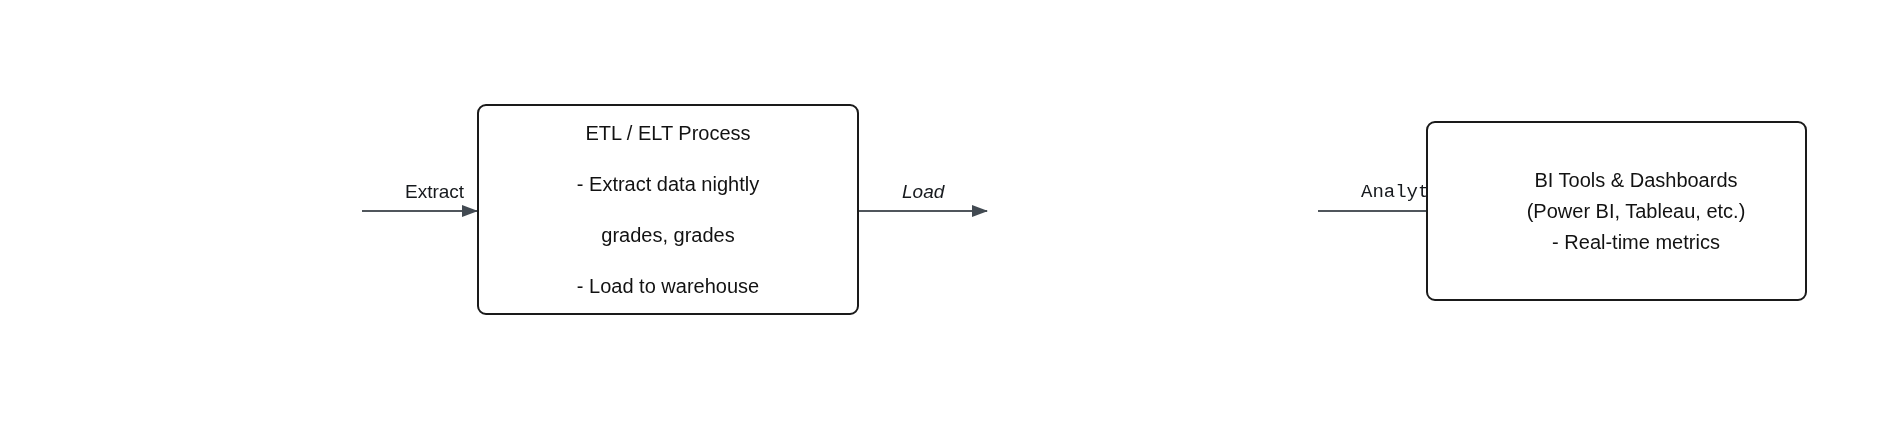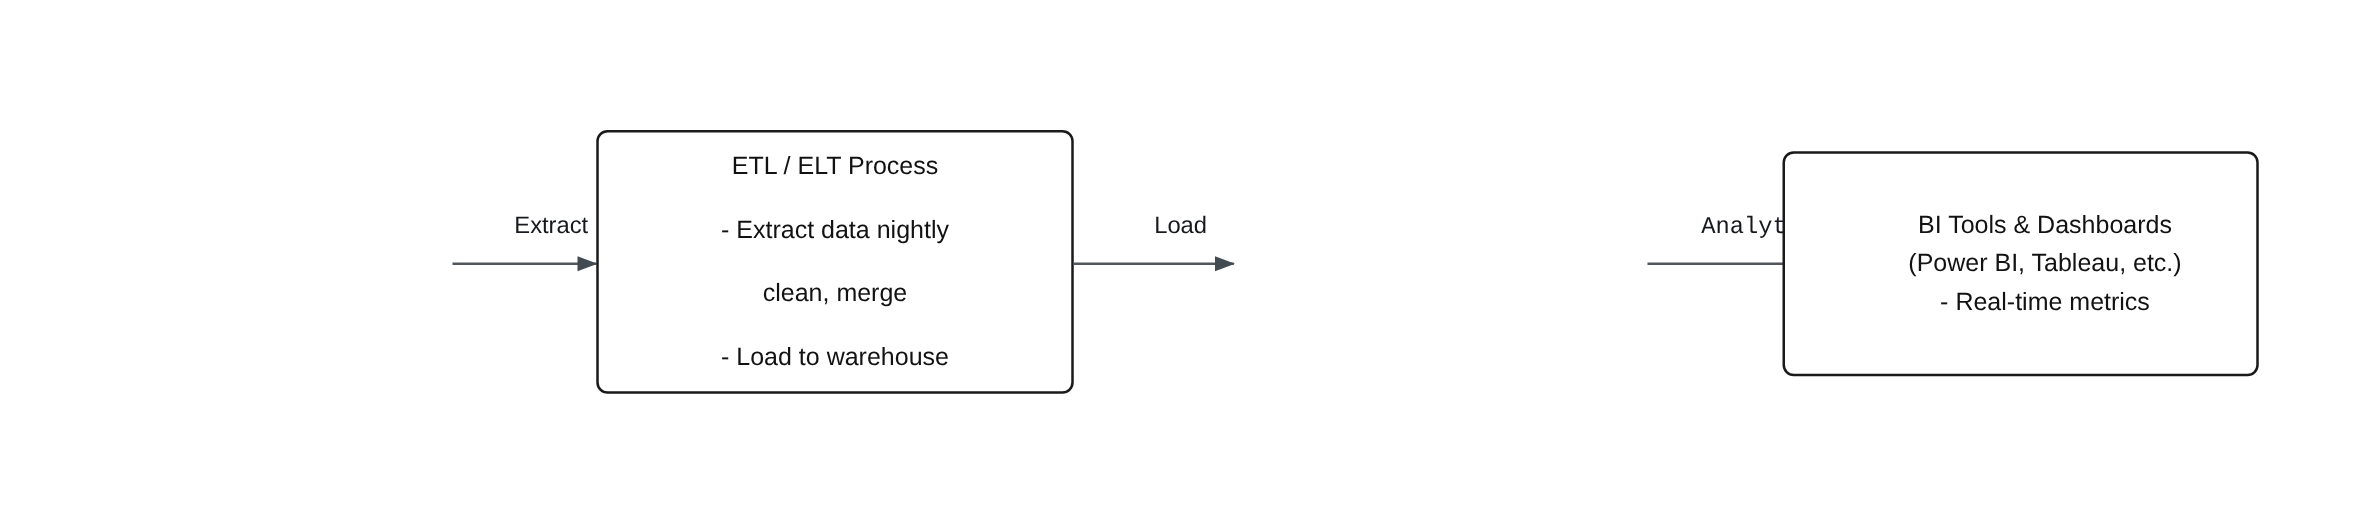--- a/index.html
+++ b/index.html
@@ -38,29 +38,28 @@
   .node-etl       { left: 477px;  top: 104px; width: 382px; height: 211px; gap: 20px; }
   .node-warehouse { left: 977px;  top: 124px; width: 341px; height: 172px; }
   .node-bi        { left: 1426px; top: 121px; width: 381px; height: 180px; padding-left: 39px; }
 
   .edge {
     position: absolute;
     height: 34px;
     top: 178px;
   }
   .edge-extract   { left: 362px;  width: 115px; }
-  .edge-load      { left: 859px;  width: 128px; }
+  .edge-load      { left: 859px;  width: 128px; font-style: italic; }
   .edge-analytics { left: 1318px; width: 124px; font-family: Liberation Mono, monospace; }
 
   .edge-label {
     position: absolute;
-    bottom: 20px;
+    bottom: 9px;
     left: 0;
     right: 0;
-    text-align: center;
     font-size: 19px;
     color: #16191d;
     white-space: nowrap;
     padding-left: 43px;
   }
   .edge-line {
     position: absolute;
     bottom: 0;
     left: 0;
     right: 0;
@@ -87,21 +86,21 @@
   <div class="edge edge-extract">
     <div class="edge-label">Extract</div>
     <div class="edge-line">
       <span class="arrowhead"></span>
     </div>
   </div>
 
   <div class="node node-etl">
     <div class="node-line">ETL / ELT Process</div>
     <div class="node-line">- Extract data nightly</div>
-    <div class="node-line">clean, merge</div>
+    <div class="node-line">grades, grades</div>
     <div class="node-line">- Load to warehouse</div>
   </div>
 
   <div class="edge edge-load">
     <div class="edge-label">Load</div>
     <div class="edge-line">
       <span class="arrowhead"></span>
     </div>
   </div>
 

